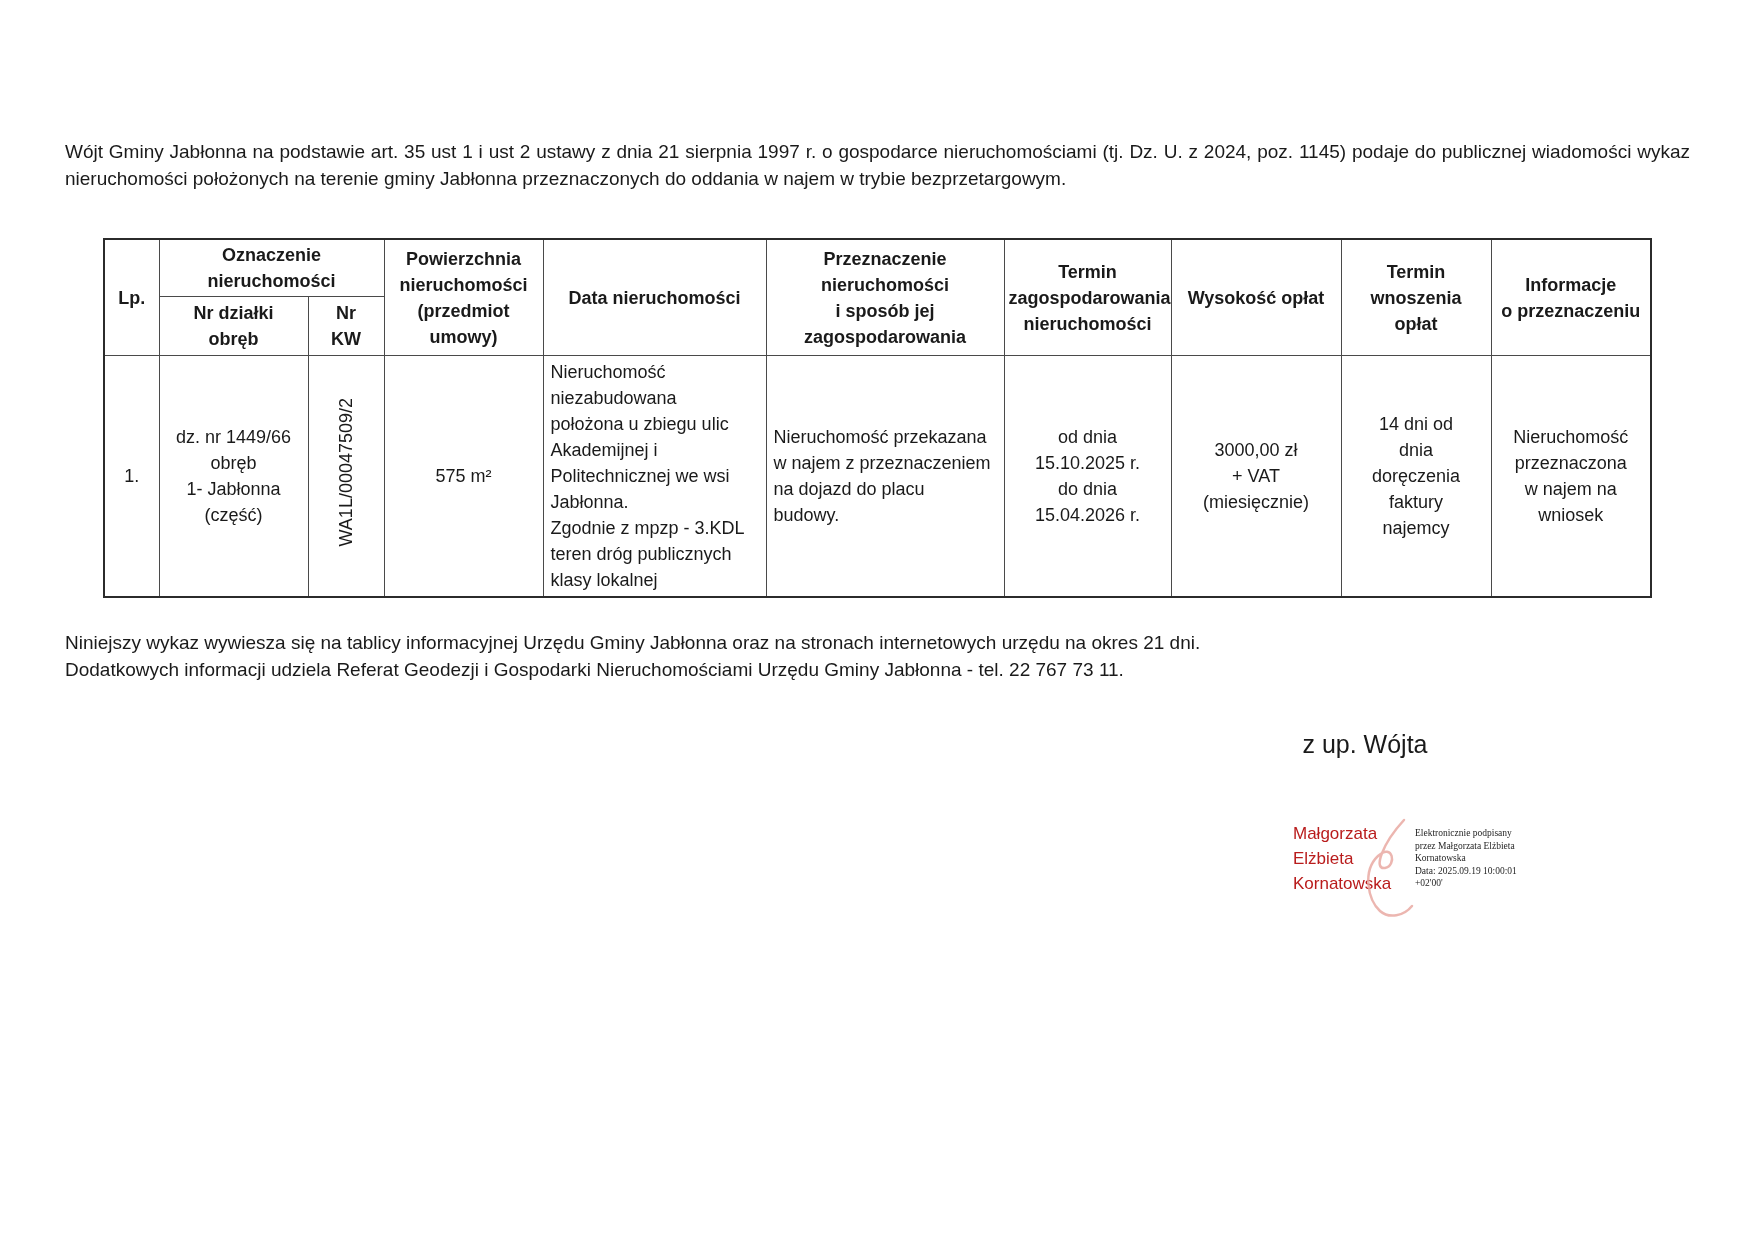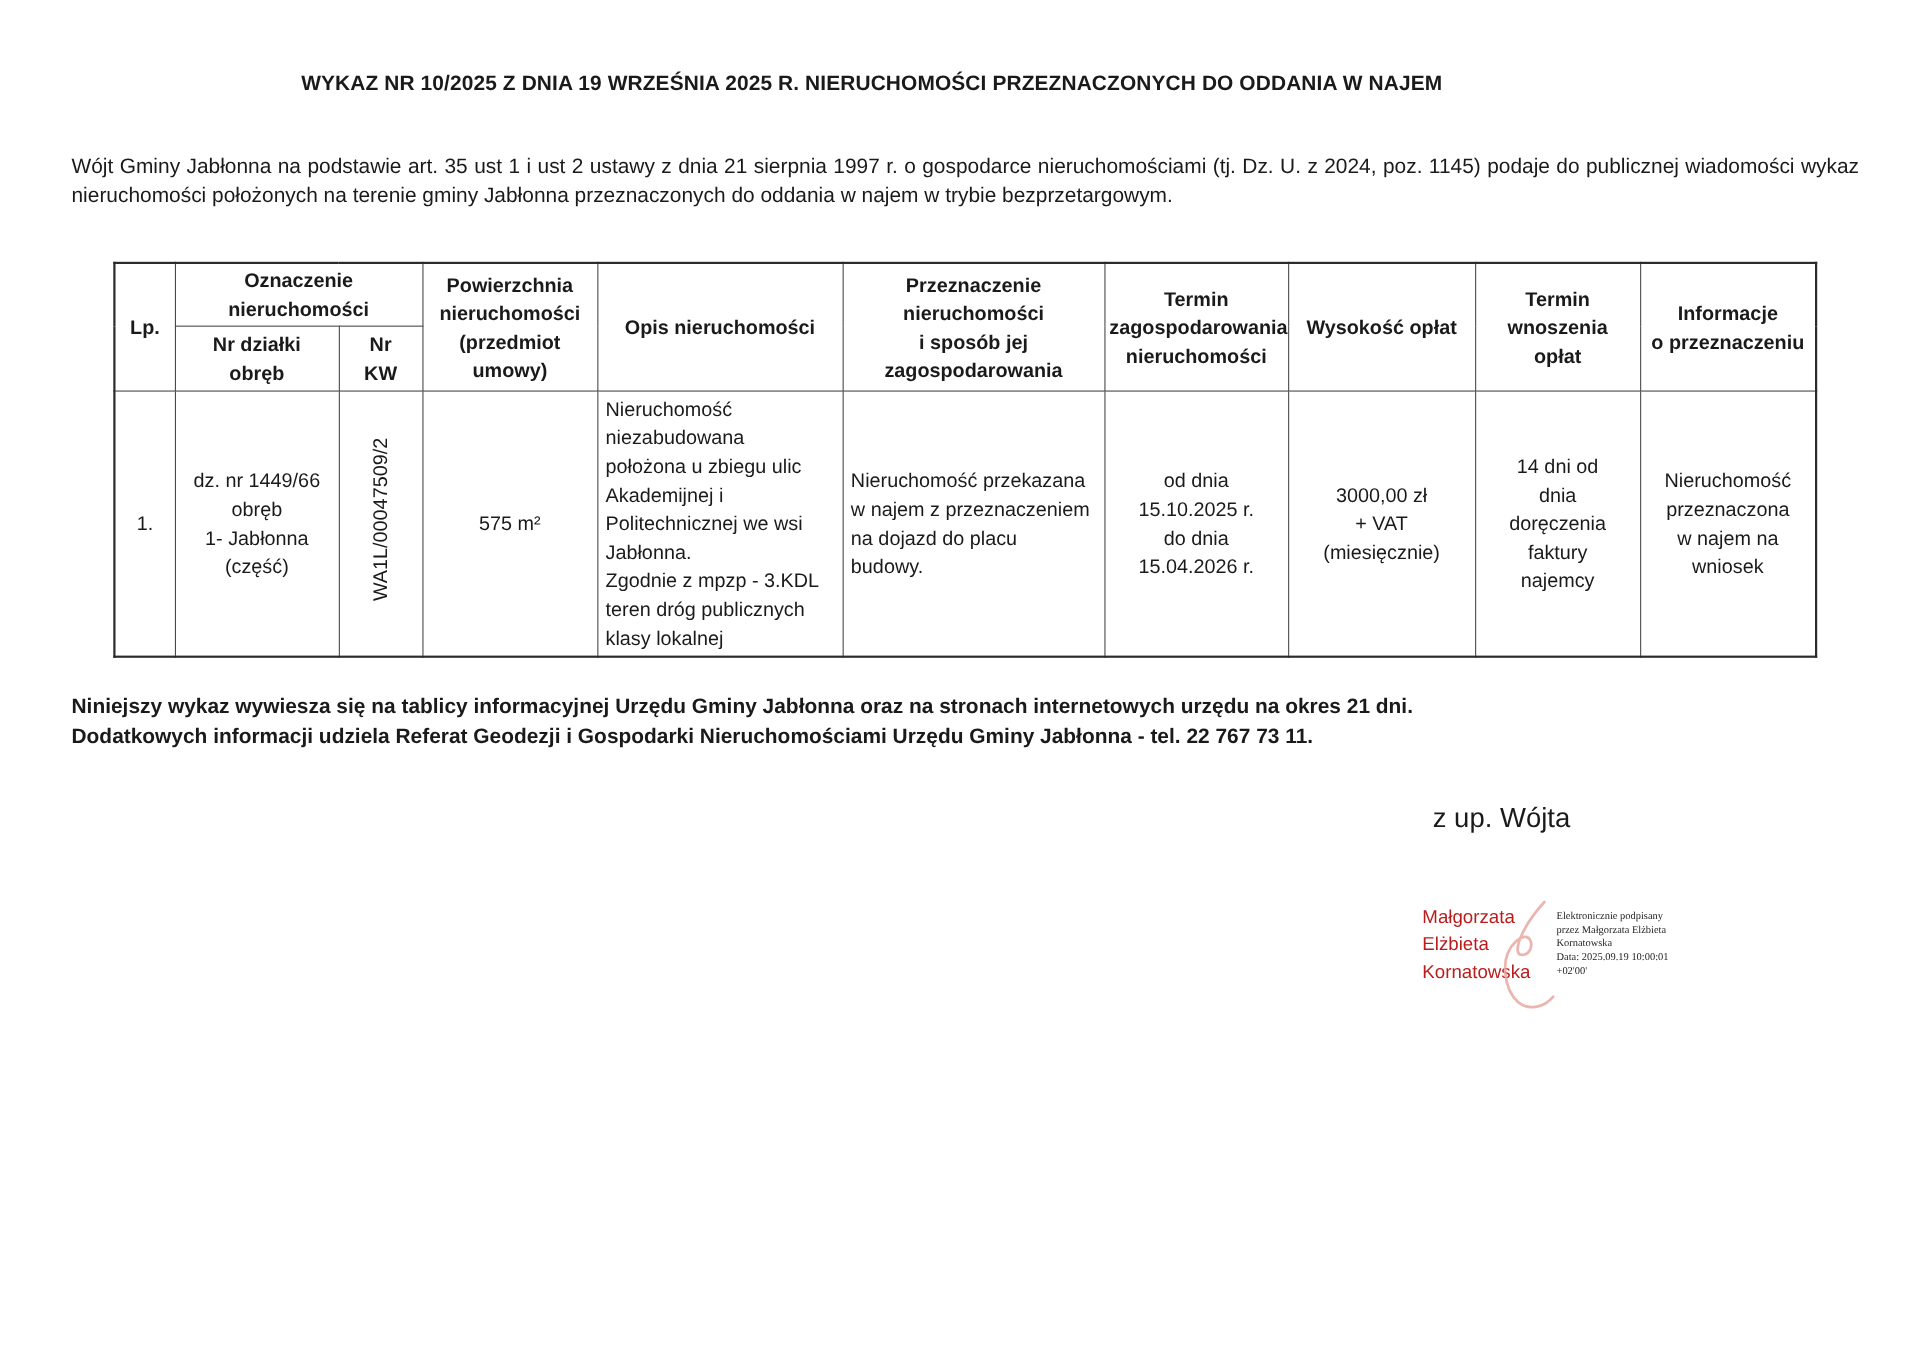--- a/index.html
+++ b/index.html
@@ -72,21 +72,20 @@
     writing-mode: vertical-rl;
     transform: rotate(180deg);
     white-space: nowrap;
     font-size: 18px;
   }
   .doc-notes {
     position: absolute;
     left: 65px;
     top: 629px;
     width: 1400px;
-    font-weight: bold;
   }
   .doc-notes p {
     margin: 0;
     font-size: 19px;
     line-height: 27px;
   }
   .sign-role {
     position: absolute;
     left: 1170px;
     top: 731px;
@@ -121,21 +120,20 @@
     color: #1f1f1f;
     white-space: pre-line;
     font-family: Liberation Serif, serif;
   }
 </style>
 </head>
 <body>
 
 <div class="page">
 
-  <h1 class="doc-title">WYKAZ NR 10/2025 Z DNIA 19 WRZEŚNIA 2025 R. NIERUCHOMOŚCI PRZEZNACZONYCH DO ODDANIA W NAJEM</h1>
 
   <p class="intro">Wójt Gminy Jabłonna na podstawie art. 35 ust 1 i ust 2 ustawy z dnia 21 sierpnia 1997 r. o gospodarce nieruchomościami (tj. Dz. U. z 2024, poz. 1145) podaje do publicznej wiadomości wykaz nieruchomości położonych na terenie gminy Jabłonna przeznaczonych do oddania w najem w trybie bezprzetargowym.</p>
 
   <table class="listing">
     <colgroup>
       <col style="width:55px">
       <col style="width:149px">
       <col style="width:76px">
       <col style="width:159px">
       <col style="width:223px">
@@ -147,21 +145,21 @@
     </colgroup>
     <tbody>
       <tr class="hdr-top">
         <th rowspan="2">Lp.</th>
         <th colspan="2">Oznaczenie
 nieruchomości</th>
         <th rowspan="2">Powierzchnia
 nieruchomości
 (przedmiot
 umowy)</th>
-        <th rowspan="2">Opis nieruchomości</th>
+        <th rowspan="2">Data nieruchomości</th>
         <th rowspan="2">Przeznaczenie
 nieruchomości
 i sposób jej
 zagospodarowania</th>
         <th rowspan="2">Termin
 zagospodarowania
 nieruchomości</th>
         <th rowspan="2">Wysokość opłat</th>
         <th rowspan="2">Termin
 wnoszenia

